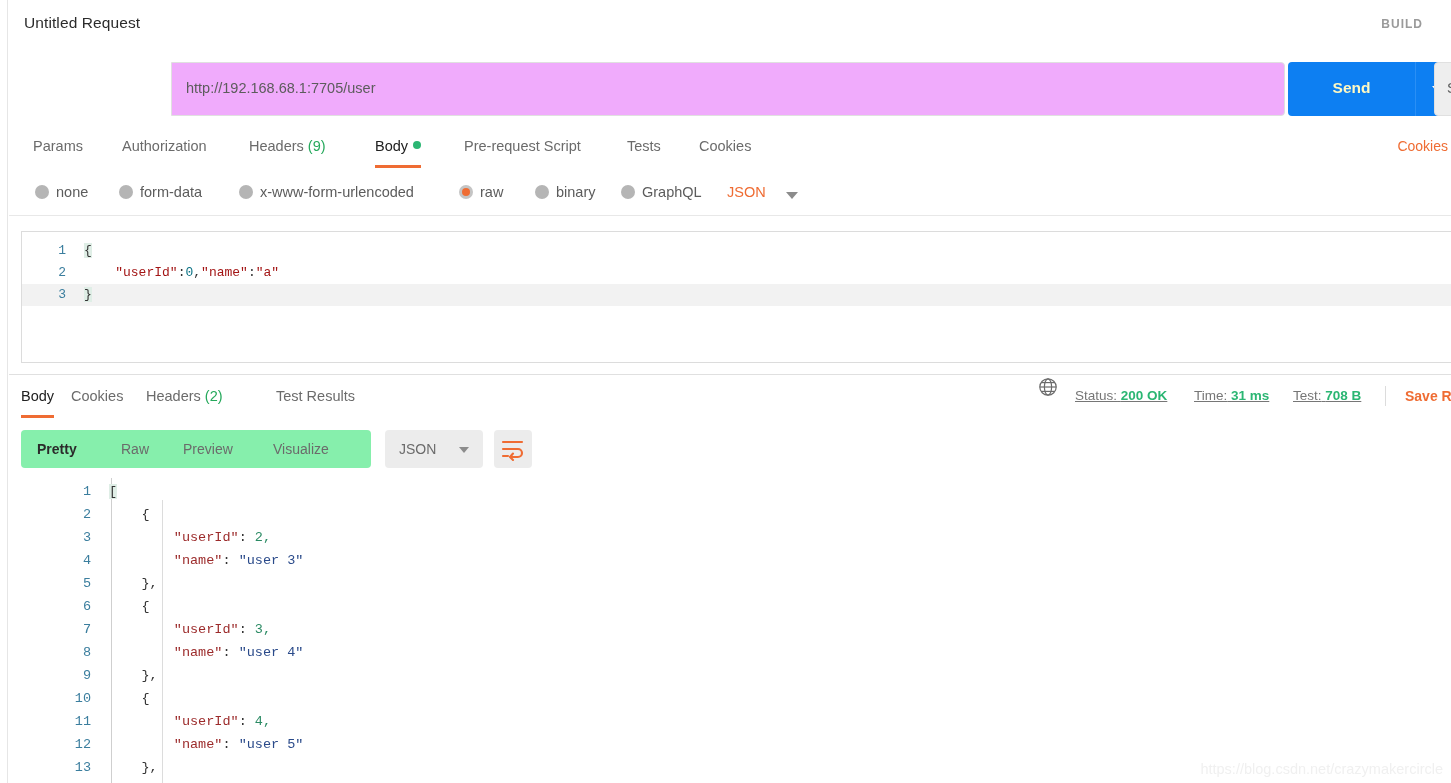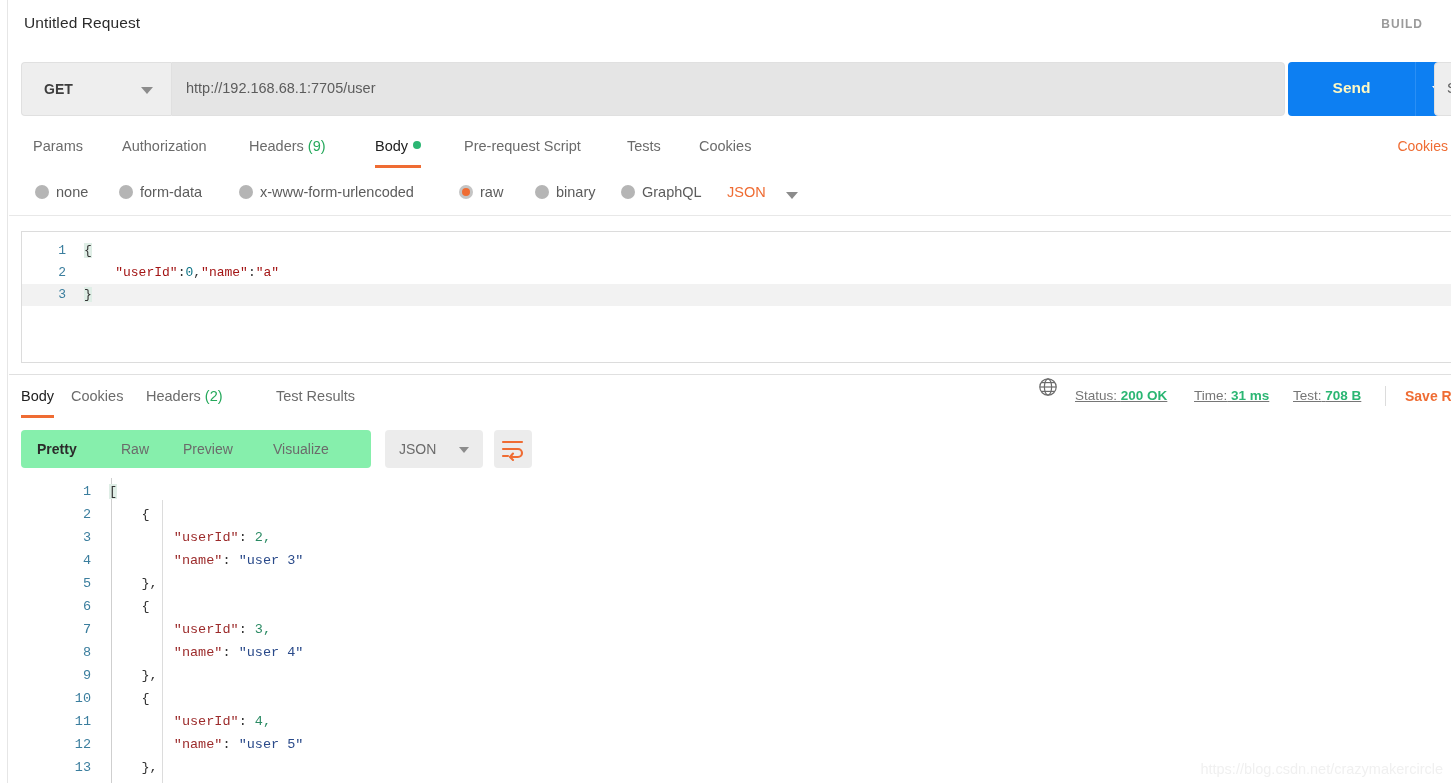--- a/index.html
+++ b/index.html
@@ -60,21 +60,21 @@
   .method-caret {
     position: absolute; right: 18px; top: 24px;
     width: 0; height: 0;
     border-left: 6px solid transparent;
     border-right: 6px solid transparent;
     border-top: 7px solid #8c8c8c;
   }
   .url-box {
     position: absolute; left: 162px; top: 0;
     width: 1114px; height: 54px;
-    background: #e5e5e5;
+    background: #f0abfc;
     border: 1px solid #e0e0e0;
     border-radius: 0 4px 4px 0;
   }
   .url-text {
     position: absolute; left: 14px; top: 17px;
     font-size: 14.5px; color: #5c5c5c;
   }
   .send-btn {
     position: absolute; left: 1279px; top: 0;
     width: 127px; height: 54px;
@@ -351,24 +351,20 @@
 <div id="app">
 
   <div class="left-rail"></div>
 
   <div class="req-title-row">
     <div class="req-title">Untitled Request</div>
     <div class="build-label">BUILD</div>
   </div>
 
   <div class="url-row">
-    <div class="method-box">
-      <span class="method-label">GET</span>
-      <span class="method-caret"></span>
-    </div>
     <div class="url-box">
       <span class="url-text">http://192.168.68.1:7705/user</span>
     </div>
     <div class="send-btn">
       <span class="send-label">Send</span>
     </div>
     <div class="send-split">
       <span class="send-caret"></span>
     </div>
     <div class="save-btn">

